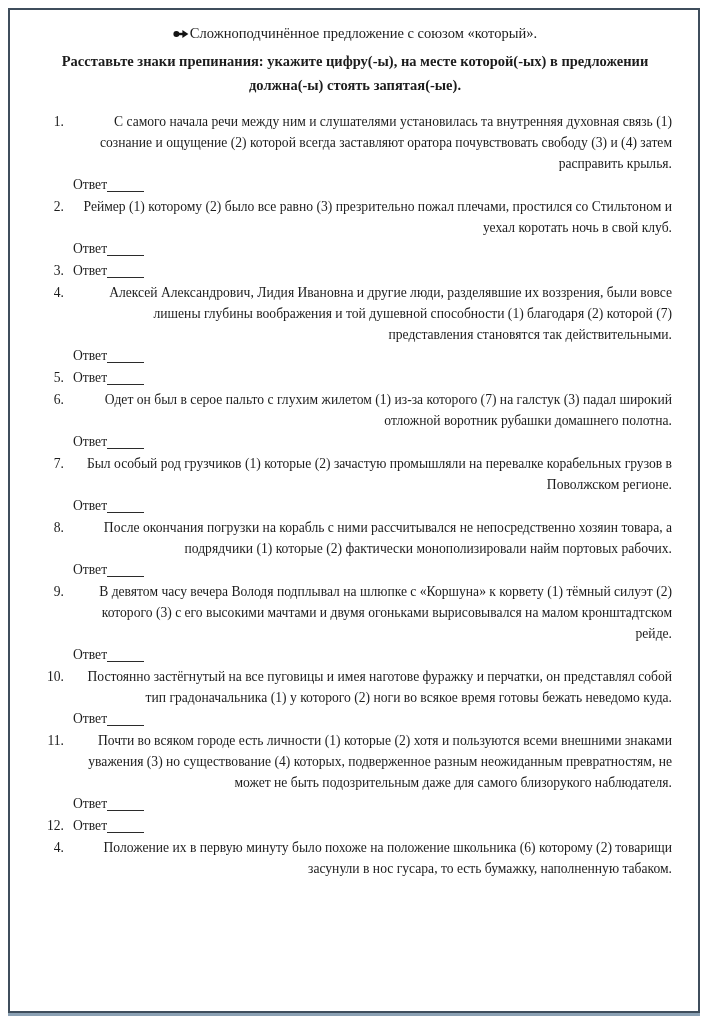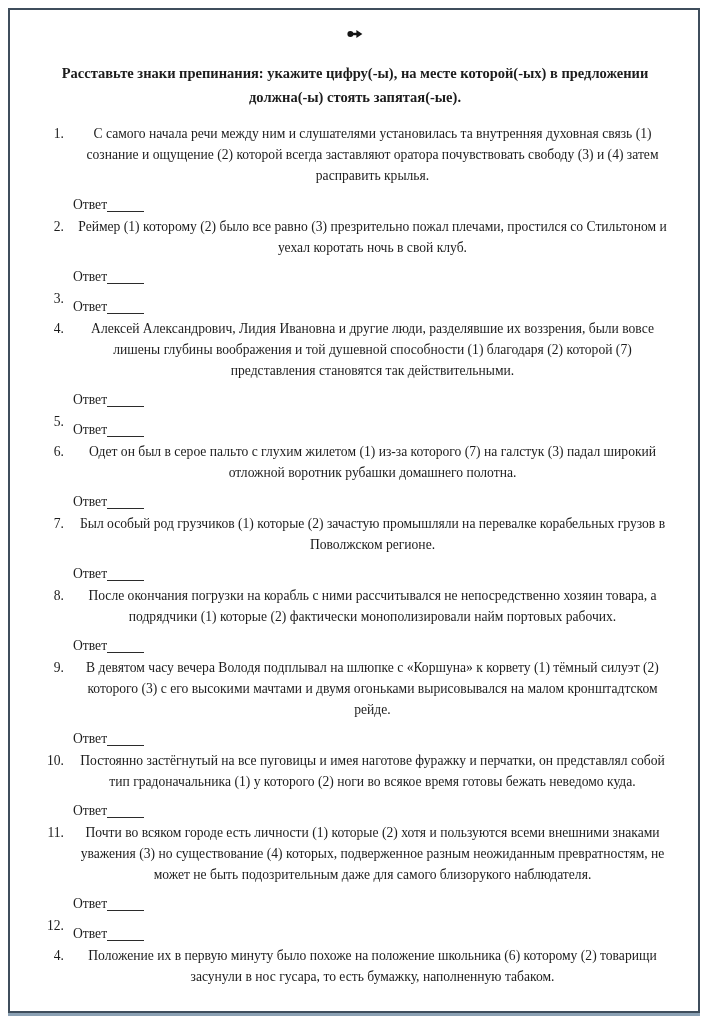--- a/index.html
+++ b/index.html
@@ -38,66 +38,66 @@
     display: inline-block;
     vertical-align: -1px;
     margin-right: 1px;
   }
   .instruction {
     font-weight: bold;
     text-align: center;
     font-size: 14.5px;
     line-height: 24px;
     max-width: 620px;
-    margin: 16px auto 14px auto;
+    margin: 4px auto 14px auto;
   }
   .questions {
     font-size: 13.6px;
     line-height: 21px;
   }
   .question {
     display: flex;
     align-items: flex-start;
     margin-bottom: 1px;
   }
   .q-num {
     flex: 0 0 26px;
     text-align: right;
     padding-right: 0;
   }
   .q-body {
     flex: 1 1 auto;
     padding-left: 9px;
   }
   .q-text {
-    text-align: center;
+    text-align: right;
   }
   .answer-line {
-    margin-top: 8px;
+    margin-top: 0;
   }
   .answer-blank {
     display: inline-block;
     width: 37px;
     height: 13px;
     border-bottom: 1.6px solid #2b2b2b;
     vertical-align: baseline;
     transform: translateY(3px);
   }
 </style>
 </head>
 <body>
 
 <div class="page">
 
   <div class="title-row">
     <span class="arrow-icon"><svg width="16" height="10" viewBox="0 0 16 10">
           <circle cx="3.4" cy="5" r="3" fill="#141414"></circle>
           <rect x="4.5" y="3.8" width="5.5" height="2.4" fill="#141414"></rect>
           <polygon points="9.4,1 15.4,5 9.4,9" fill="#141414"></polygon>
-        </svg></span>
+        </svg></span><span>Сложноподчинённое предложение с союзом «который».</span>
   </div>
 
   <div class="instruction">Расставьте знаки препинания: укажите цифру(-ы), на месте которой(-ых) в предложении должна(-ы) стоять запятая(-ые).</div>
 
   <div class="questions">
 
     <div class="question">
       <div class="q-num">1.</div>
       <div class="q-body">
         <div class="q-text">С самого начала речи между ним и слушателями установилась та внутренняя духовная связь (1) сознание и ощущение (2) которой всегда заставляют оратора почувствовать свободу (3) и (4) затем расправить крылья.</div>

